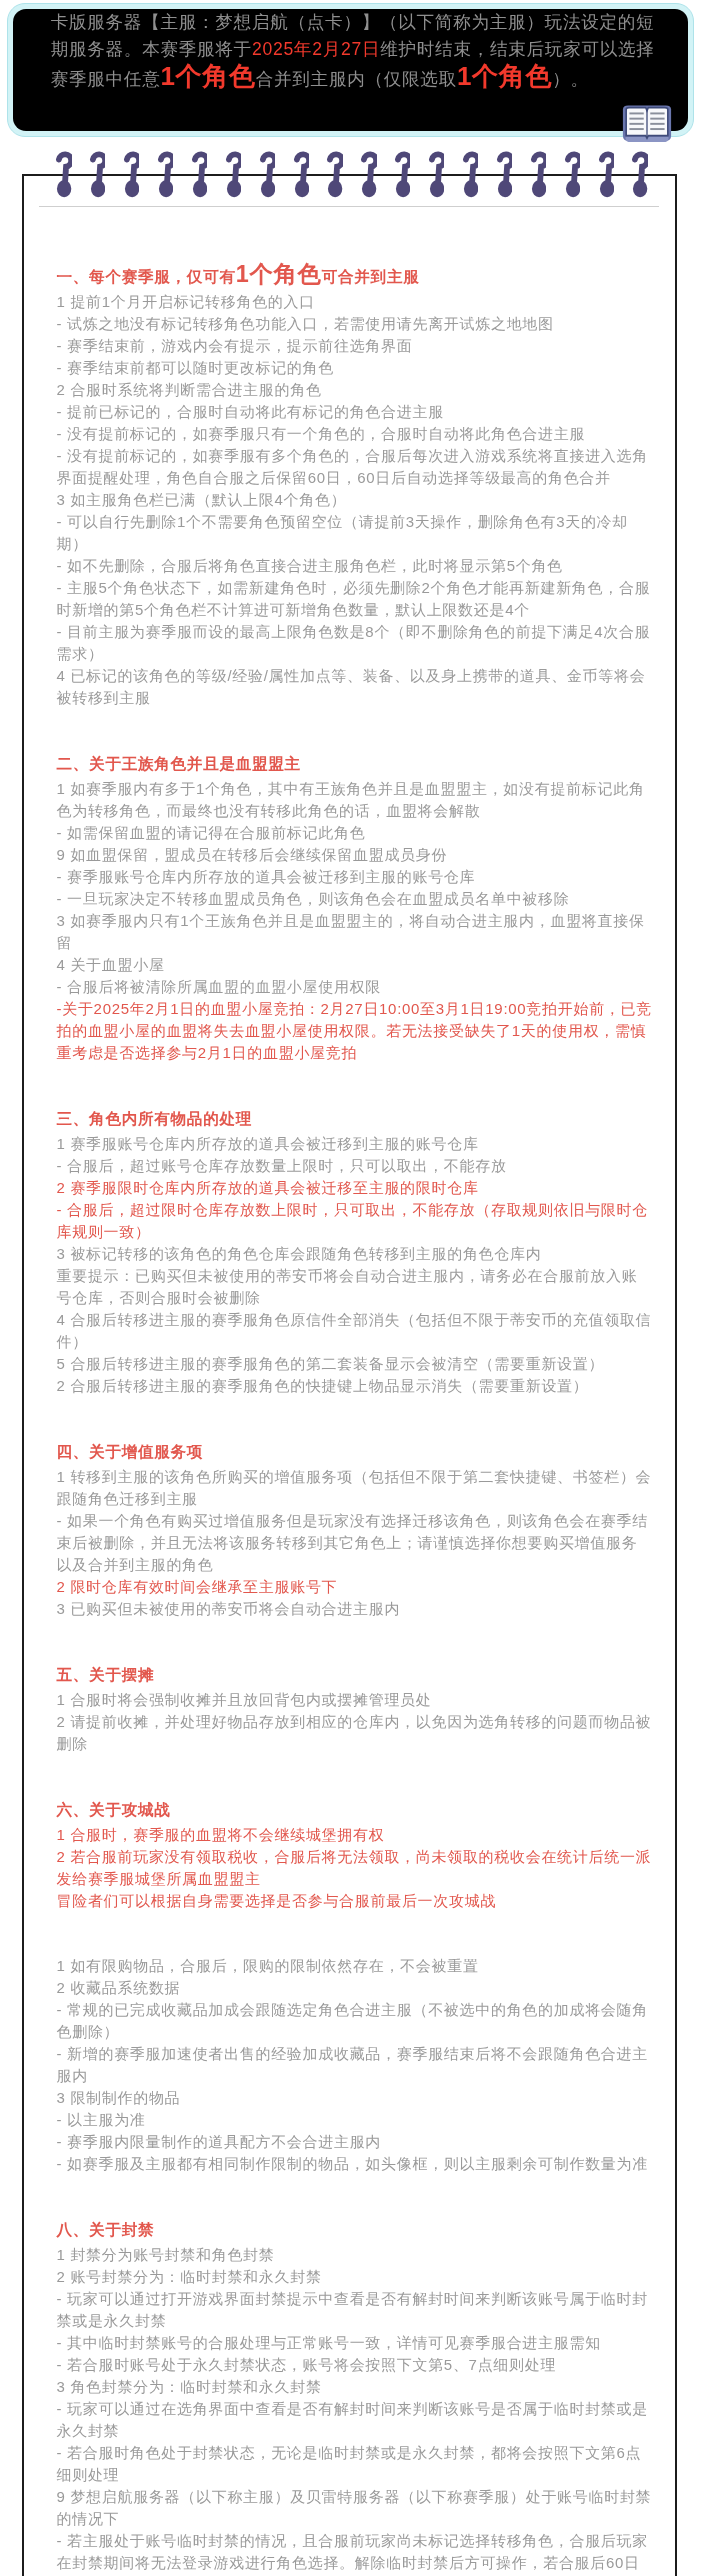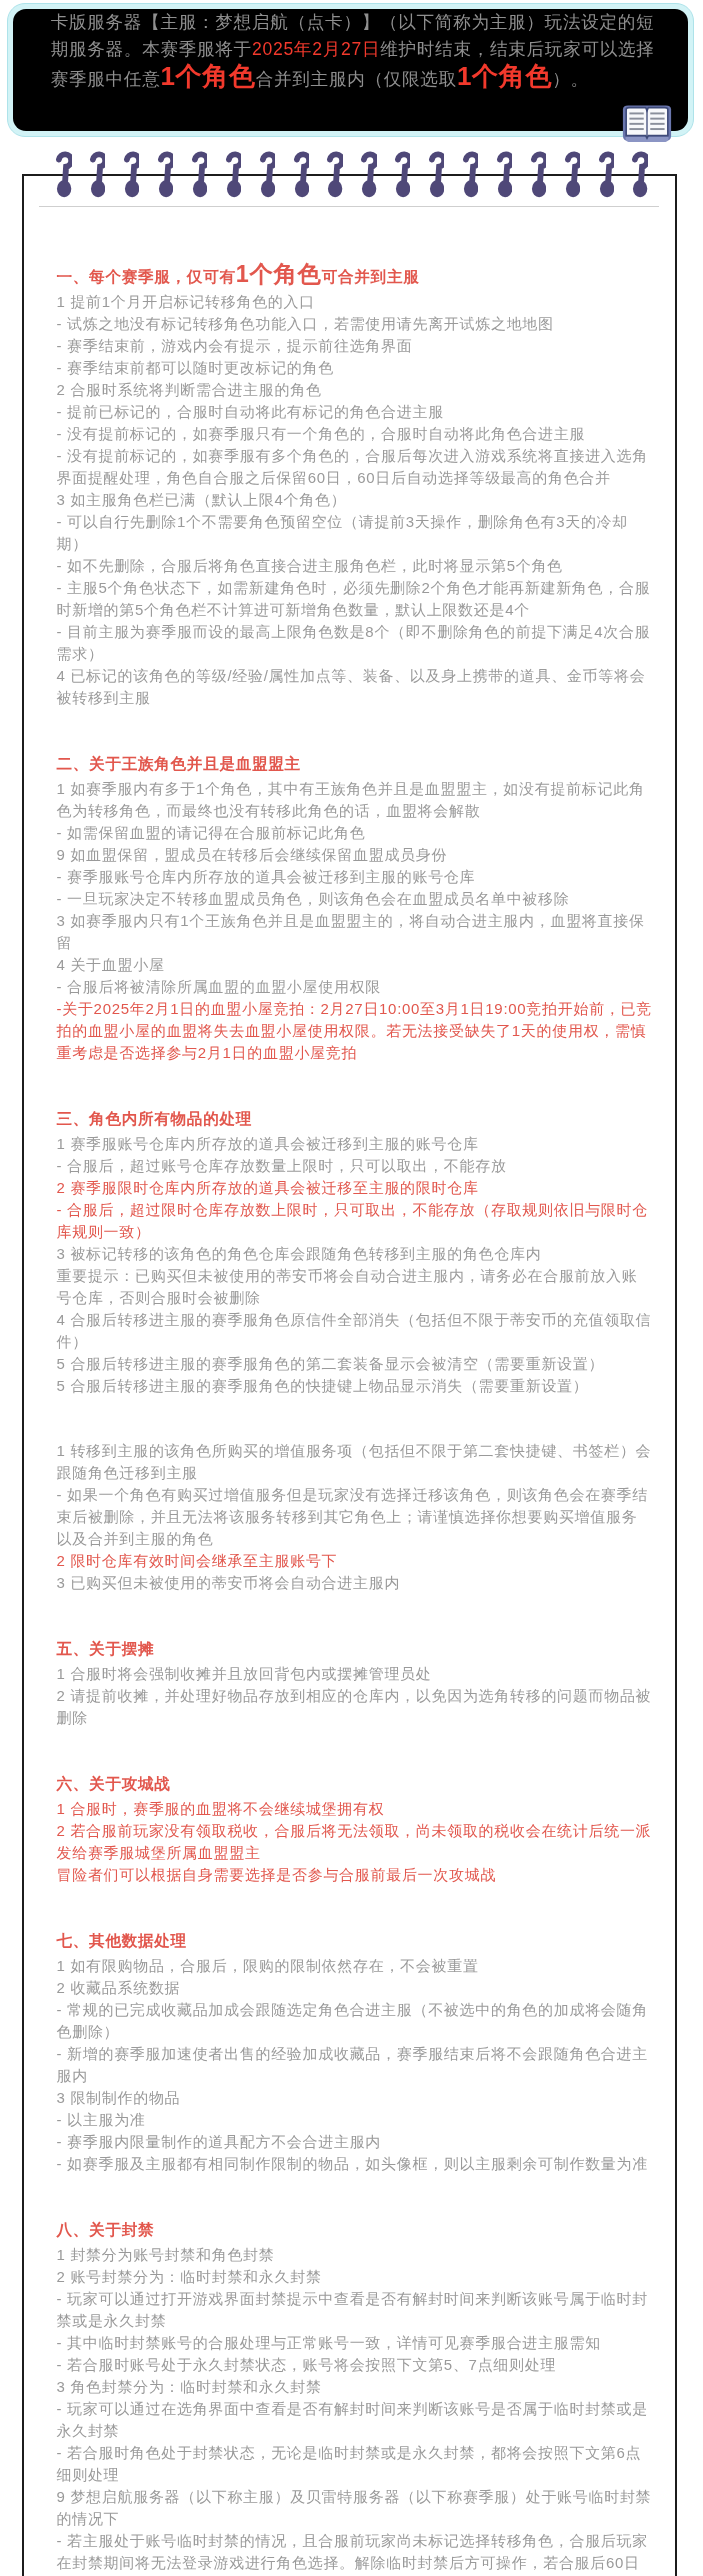--- a/index.html
+++ b/index.html
@@ -220,41 +220,41 @@
       <div class="section">
         <div class="heading"><span class="seg-r">三、角色内所有物品的处理</span></div>
         <p class="line gray">1 赛季服账号仓库内所存放的道具会被迁移到主服的账号仓库</p>
         <p class="line gray">- 合服后，超过账号仓库存放数量上限时，只可以取出，不能存放</p>
         <p class="line red">2 赛季服限时仓库内所存放的道具会被迁移至主服的限时仓库</p>
         <p class="line red">- 合服后，超过限时仓库存放数上限时，只可取出，不能存放（存取规则依旧与限时仓库规则一致）</p>
         <p class="line gray">3 被标记转移的该角色的角色仓库会跟随角色转移到主服的角色仓库内</p>
         <p class="line gray">重要提示：已购买但未被使用的蒂安币将会自动合进主服内，请务必在合服前放入账号仓库，否则合服时会被删除</p>
         <p class="line gray">4 合服后转移进主服的赛季服角色原信件全部消失（包括但不限于蒂安币的充值领取信件）</p>
         <p class="line gray">5 合服后转移进主服的赛季服角色的第二套装备显示会被清空（需要重新设置）</p>
-        <p class="line gray">5 合服后转移进主服的赛季服角色的快捷键上物品显示消失（需要重新设置）</p>
-      </div>
-      <div class="section">
+        <p class="line gray">2 合服后转移进主服的赛季服角色的快捷键上物品显示消失（需要重新设置）</p>
+      </div>
+      <div class="section">
+        <div class="heading"><span class="seg-r">四、关于增值服务项</span></div>
         <p class="line gray">1 转移到主服的该角色所购买的增值服务项（包括但不限于第二套快捷键、书签栏）会跟随角色迁移到主服</p>
         <p class="line gray">- 如果一个角色有购买过增值服务但是玩家没有选择迁移该角色，则该角色会在赛季结束后被删除，并且无法将该服务转移到其它角色上；请谨慎选择你想要购买增值服务以及合并到主服的角色</p>
         <p class="line red">2 限时仓库有效时间会继承至主服账号下</p>
         <p class="line gray">3 已购买但未被使用的蒂安币将会自动合进主服内</p>
       </div>
       <div class="section">
         <div class="heading"><span class="seg-r">五、关于摆摊</span></div>
         <p class="line gray">1 合服时将会强制收摊并且放回背包内或摆摊管理员处</p>
         <p class="line gray">2 请提前收摊，并处理好物品存放到相应的仓库内，以免因为选角转移的问题而物品被删除</p>
       </div>
       <div class="section">
         <div class="heading"><span class="seg-r">六、关于攻城战</span></div>
         <p class="line red">1 合服时，赛季服的血盟将不会继续城堡拥有权</p>
         <p class="line red">2 若合服前玩家没有领取税收，合服后将无法领取，尚未领取的税收会在统计后统一派发给赛季服城堡所属血盟盟主</p>
         <p class="line red">冒险者们可以根据自身需要选择是否参与合服前最后一次攻城战</p>
       </div>
       <div class="section">
-        <div class="heading"><span class="seg-r">七、其他数据处理</span></div>
         <p class="line gray">1 如有限购物品，合服后，限购的限制依然存在，不会被重置</p>
         <p class="line gray">2 收藏品系统数据</p>
         <p class="line gray">- 常规的已完成收藏品加成会跟随选定角色合进主服（不被选中的角色的加成将会随角色删除）</p>
         <p class="line gray">- 新增的赛季服加速使者出售的经验加成收藏品，赛季服结束后将不会跟随角色合进主服内</p>
         <p class="line gray">3 限制制作的物品</p>
         <p class="line gray">- 以主服为准</p>
         <p class="line gray">- 赛季服内限量制作的道具配方不会合进主服内</p>
         <p class="line gray">- 如赛季服及主服都有相同制作限制的物品，如头像框，则以主服剩余可制作数量为准</p>
       </div>
       <div class="section">

